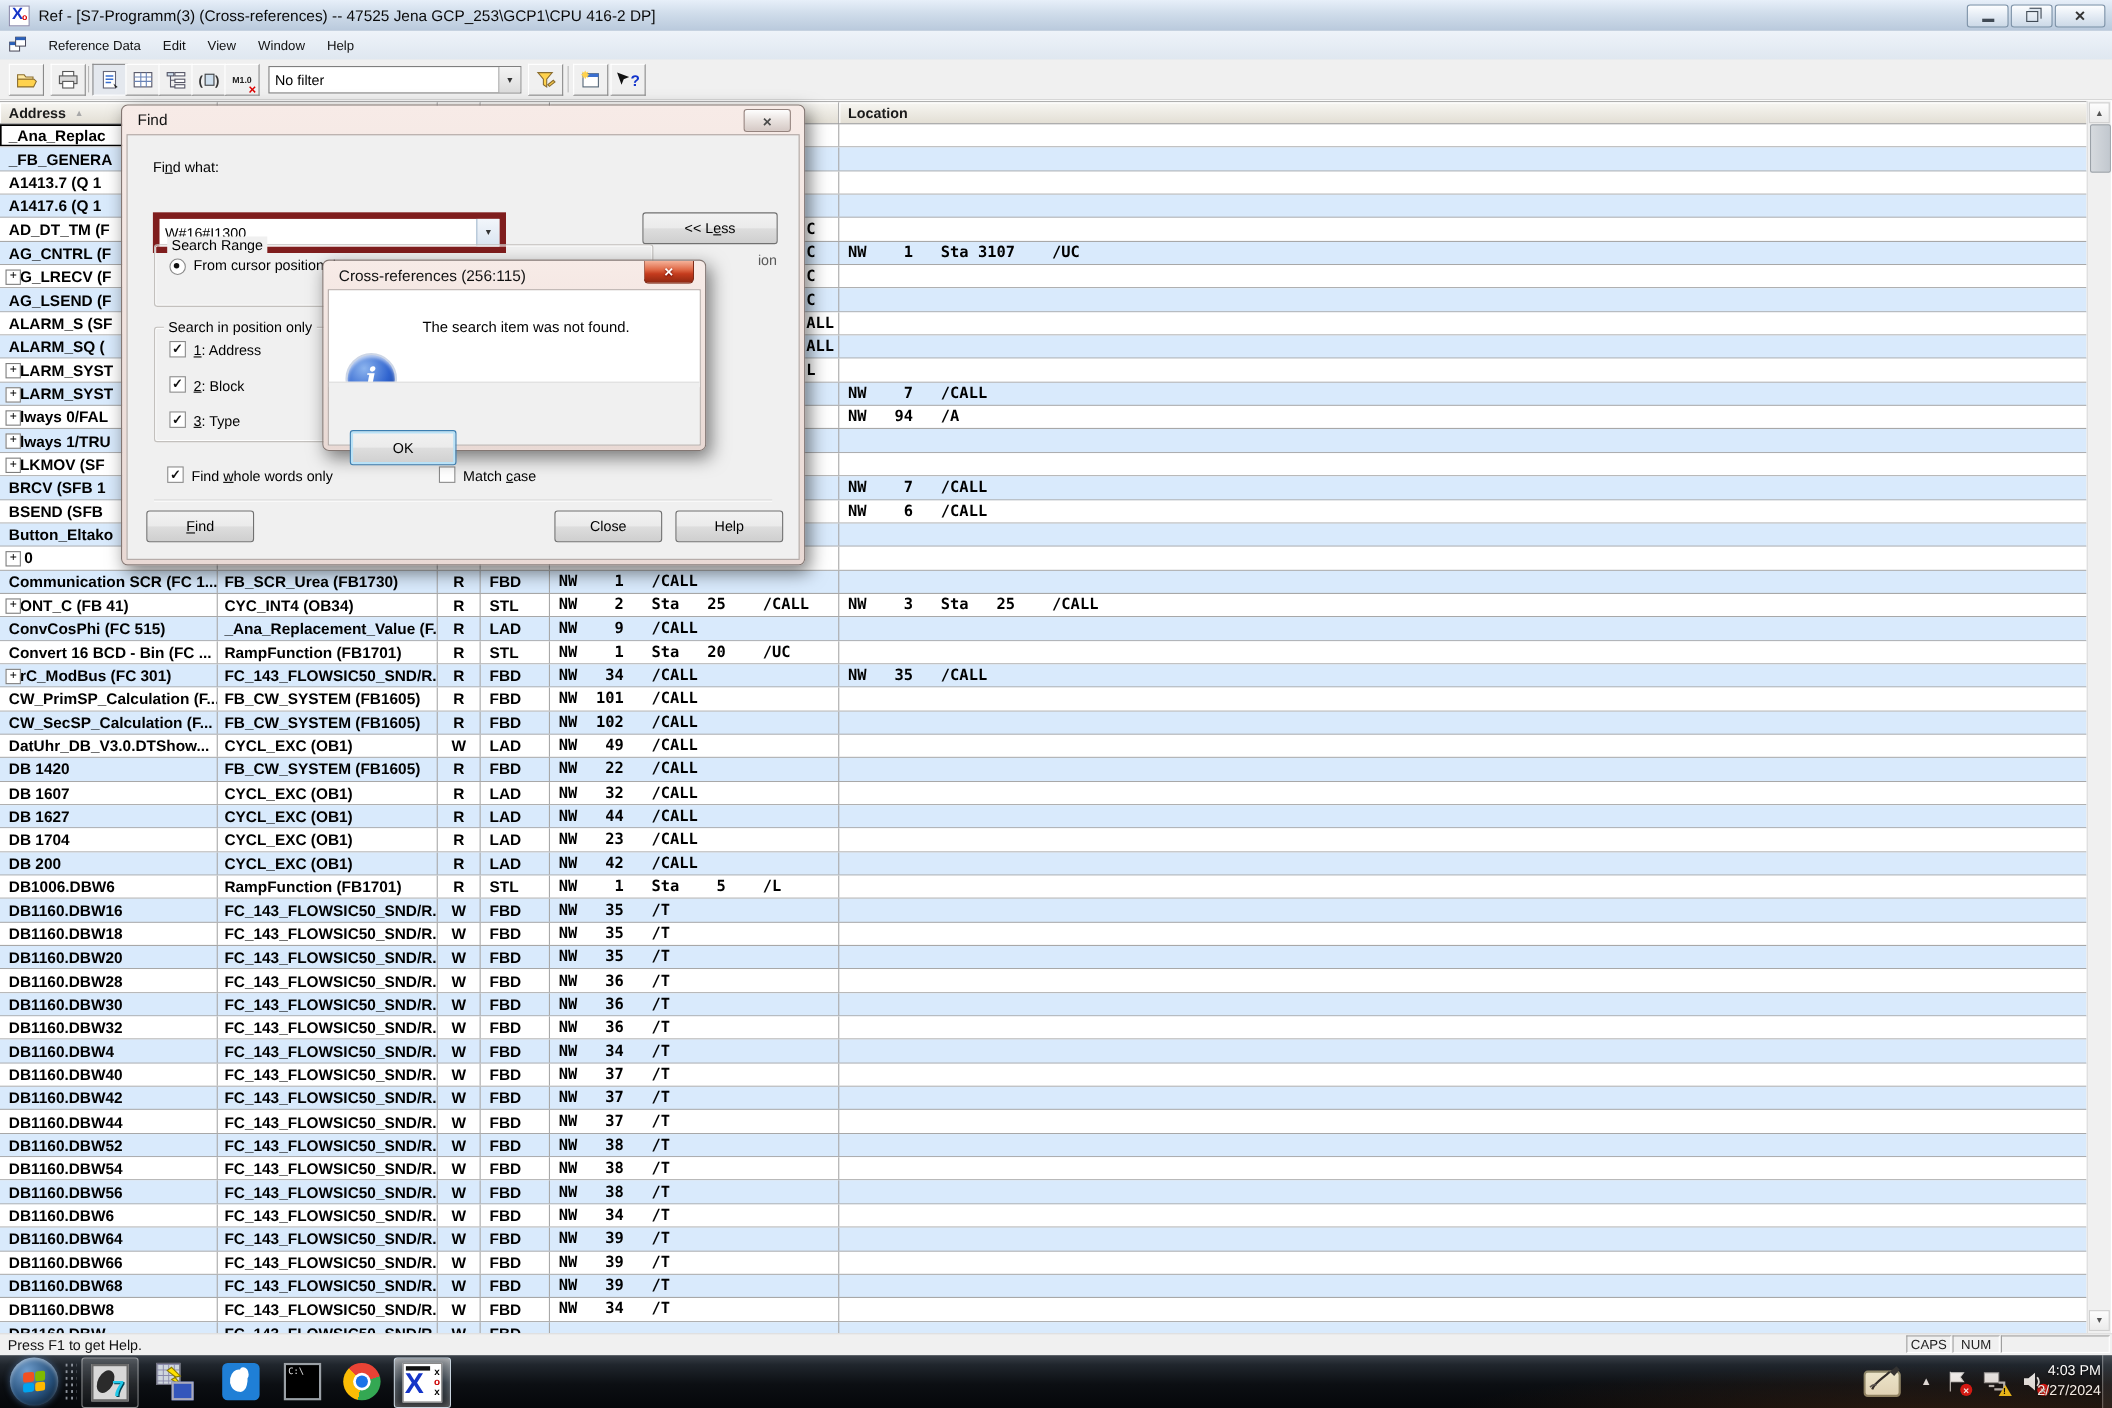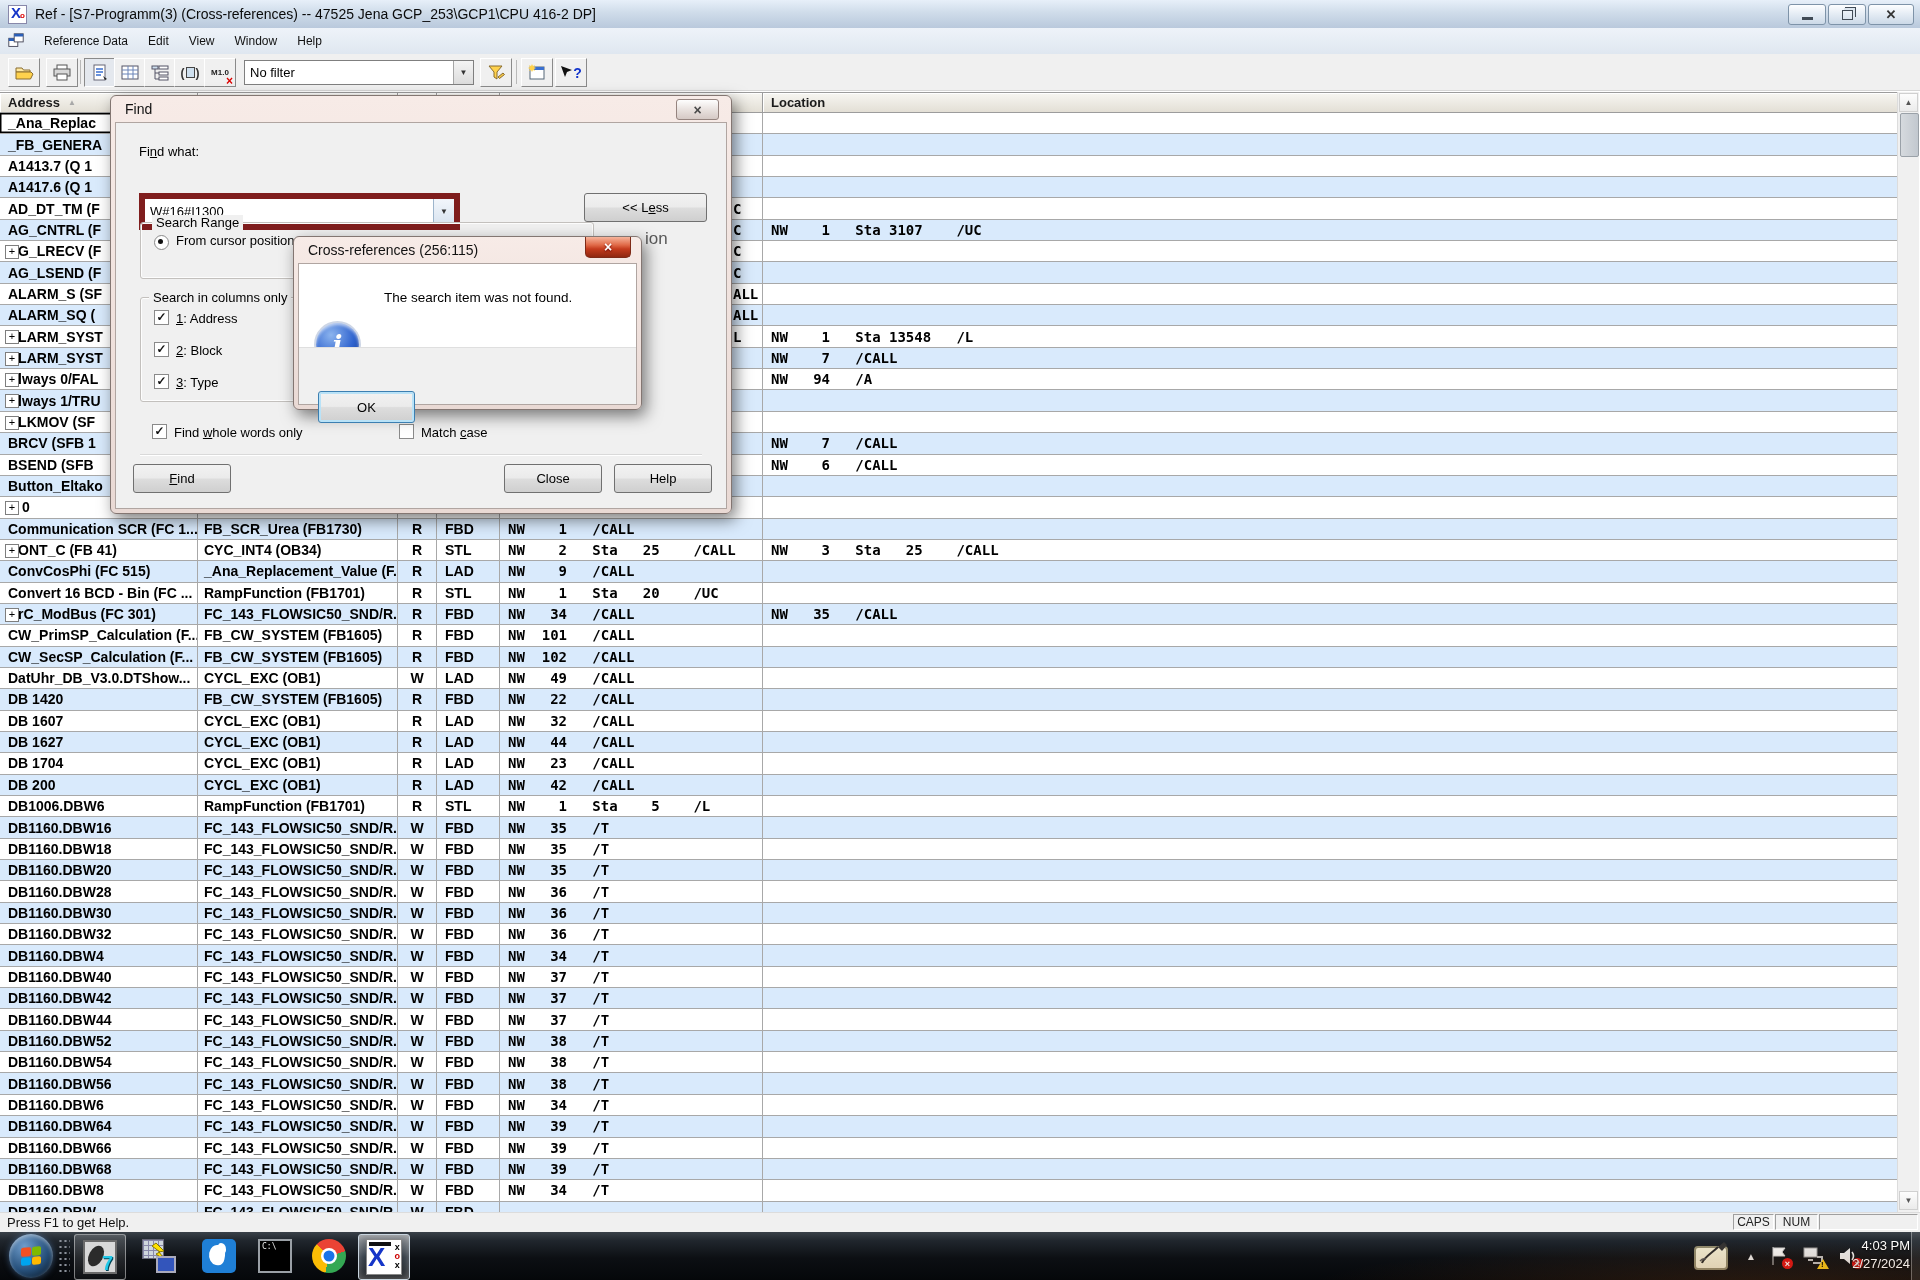--- a/index.html
+++ b/index.html
@@ -169,21 +169,21 @@
     background:linear-gradient(#f2f2f2,#ebebeb 48%,#dddddd 52%,#cfcfcf);
     display:flex;align-items:center;justify-content:center;font-size:13px;color:#000;}
   .groupbox{position:absolute;border:1px solid #c3c0bd;border-radius:3px;box-shadow:inset 0 0 0 1px #fdfdfd;}
   .grouplabel{position:absolute;font-size:13px;background:#f0f0f0;padding:0 4px;}
   .radio{position:absolute;width:13px;height:13px;border:1px solid #8a8a8a;border-radius:50%;background:#fff;}
   .radio.on::after{content:"";position:absolute;left:3px;top:3px;width:5px;height:5px;border-radius:50%;background:#111;}
   .check{position:absolute;width:13px;height:13px;border:1px solid #8a8a8a;background:#fff;
     font-size:12px;line-height:12px;text-align:center;font-weight:bold;color:#111;}
   .sepline{position:absolute;left:24px;right:24px;height:1px;background:#d9d9d9;box-shadow:0 1px 0 #fff;}
   .u{text-decoration:underline;}
-  .frag{position:absolute;color:#5a5a5a;font-size:17px;}
+  .frag{position:absolute;color:#5a5a5a;font-size:13px;margin-left:44px;}
 
   .msgbox{left:293px;top:236px;width:347px;height:172px;z-index:60;}
   .msg-close{position:absolute;right:10px;top:0px;width:44px;height:20px;
     border:1px solid #7e2a17;border-top:none;border-radius:0 0 5px 5px;
     background:linear-gradient(#f6b49b,#e06a48 40%,#c43b1d 60%,#8f2711);
     display:flex;align-items:center;justify-content:center;color:#fff;font-weight:bold;font-size:14px;
     text-shadow:0 1px 2px #600;}
   .msg-white{position:absolute;left:0;top:0;right:0;height:88px;background:#fff;}
   .msg-gray{position:absolute;left:0;bottom:0;right:0;height:56px;background:#f0f0f0;border-top:1px solid #dfdfdf;}
   .info-ico{position:absolute;left:17px;top:59px;width:43px;height:43px;border-radius:50%;
@@ -518,23 +518,20 @@
           </div>
           <div class="c ct">
             <span class="cell-t"></span>
           </div>
           <div class="c cg">
             <span class="cell-t"></span>
           </div>
           <div class="c cl1">
             <span class="tail">L</span>
           </div>
-          <div class="c cl2">
-            <span class="mono">NW    1   Sta 13548   /L</span>
-          </div>
         </div>
         <div class="trow alt">
           <div class="c ca">
             <div class="exp">+</div>
             <span class="cell-t">ALARM_SYST</span>
           </div>
           <div class="c cb">
             <span class="cell-t"></span>
           </div>
           <div class="c ct">
@@ -1393,21 +1390,21 @@
         <span><span>&lt;&lt; L</span><span class="u">e</span><span>ss</span></span>
       </div>
 
       <div class="groupbox" style="left:24px;top:99px;width:452px;height:55px;"></div>
       <span class="grouplabel" style="left:36px;top:92px;">Search Range</span>
       <div class="radio on" style="left:38px;top:112px;"></div>
       <span class="lbl" style="left:60px;top:110px;width:160px;"><span>From cursor position </span><span class="u">d</span><span>own</span></span>
       <span class="frag" style="left:529px;top:106px;">ion</span>
 
       <div class="groupbox" style="left:24px;top:174px;width:452px;height:103px;"></div>
-      <span class="grouplabel" style="left:33px;top:167px;">Search in columns only</span>
+      <span class="grouplabel" style="left:33px;top:167px;">Search in position only</span>
       <div class="check" style="left:38px;top:187px;"><span>✓</span></div>
       <span class="lbl" style="left:60px;top:188px;"><span class="u">1</span><span>: Address</span></span>
       <div class="check" style="left:38px;top:219px;"><span>✓</span></div>
       <span class="lbl" style="left:60px;top:220px;"><span class="u">2</span><span>: Block</span></span>
       <div class="check" style="left:38px;top:251px;"><span>✓</span></div>
       <span class="lbl" style="left:60px;top:252px;"><span class="u">3</span><span>: Type</span></span>
 
       <div class="check" style="left:36px;top:301px;"><span>✓</span></div>
       <span class="lbl" style="left:58px;top:302px;"><span>Find </span><span class="u">w</span><span>hole words only</span></span>
       <div class="check" style="left:283px;top:301px;"></div>

